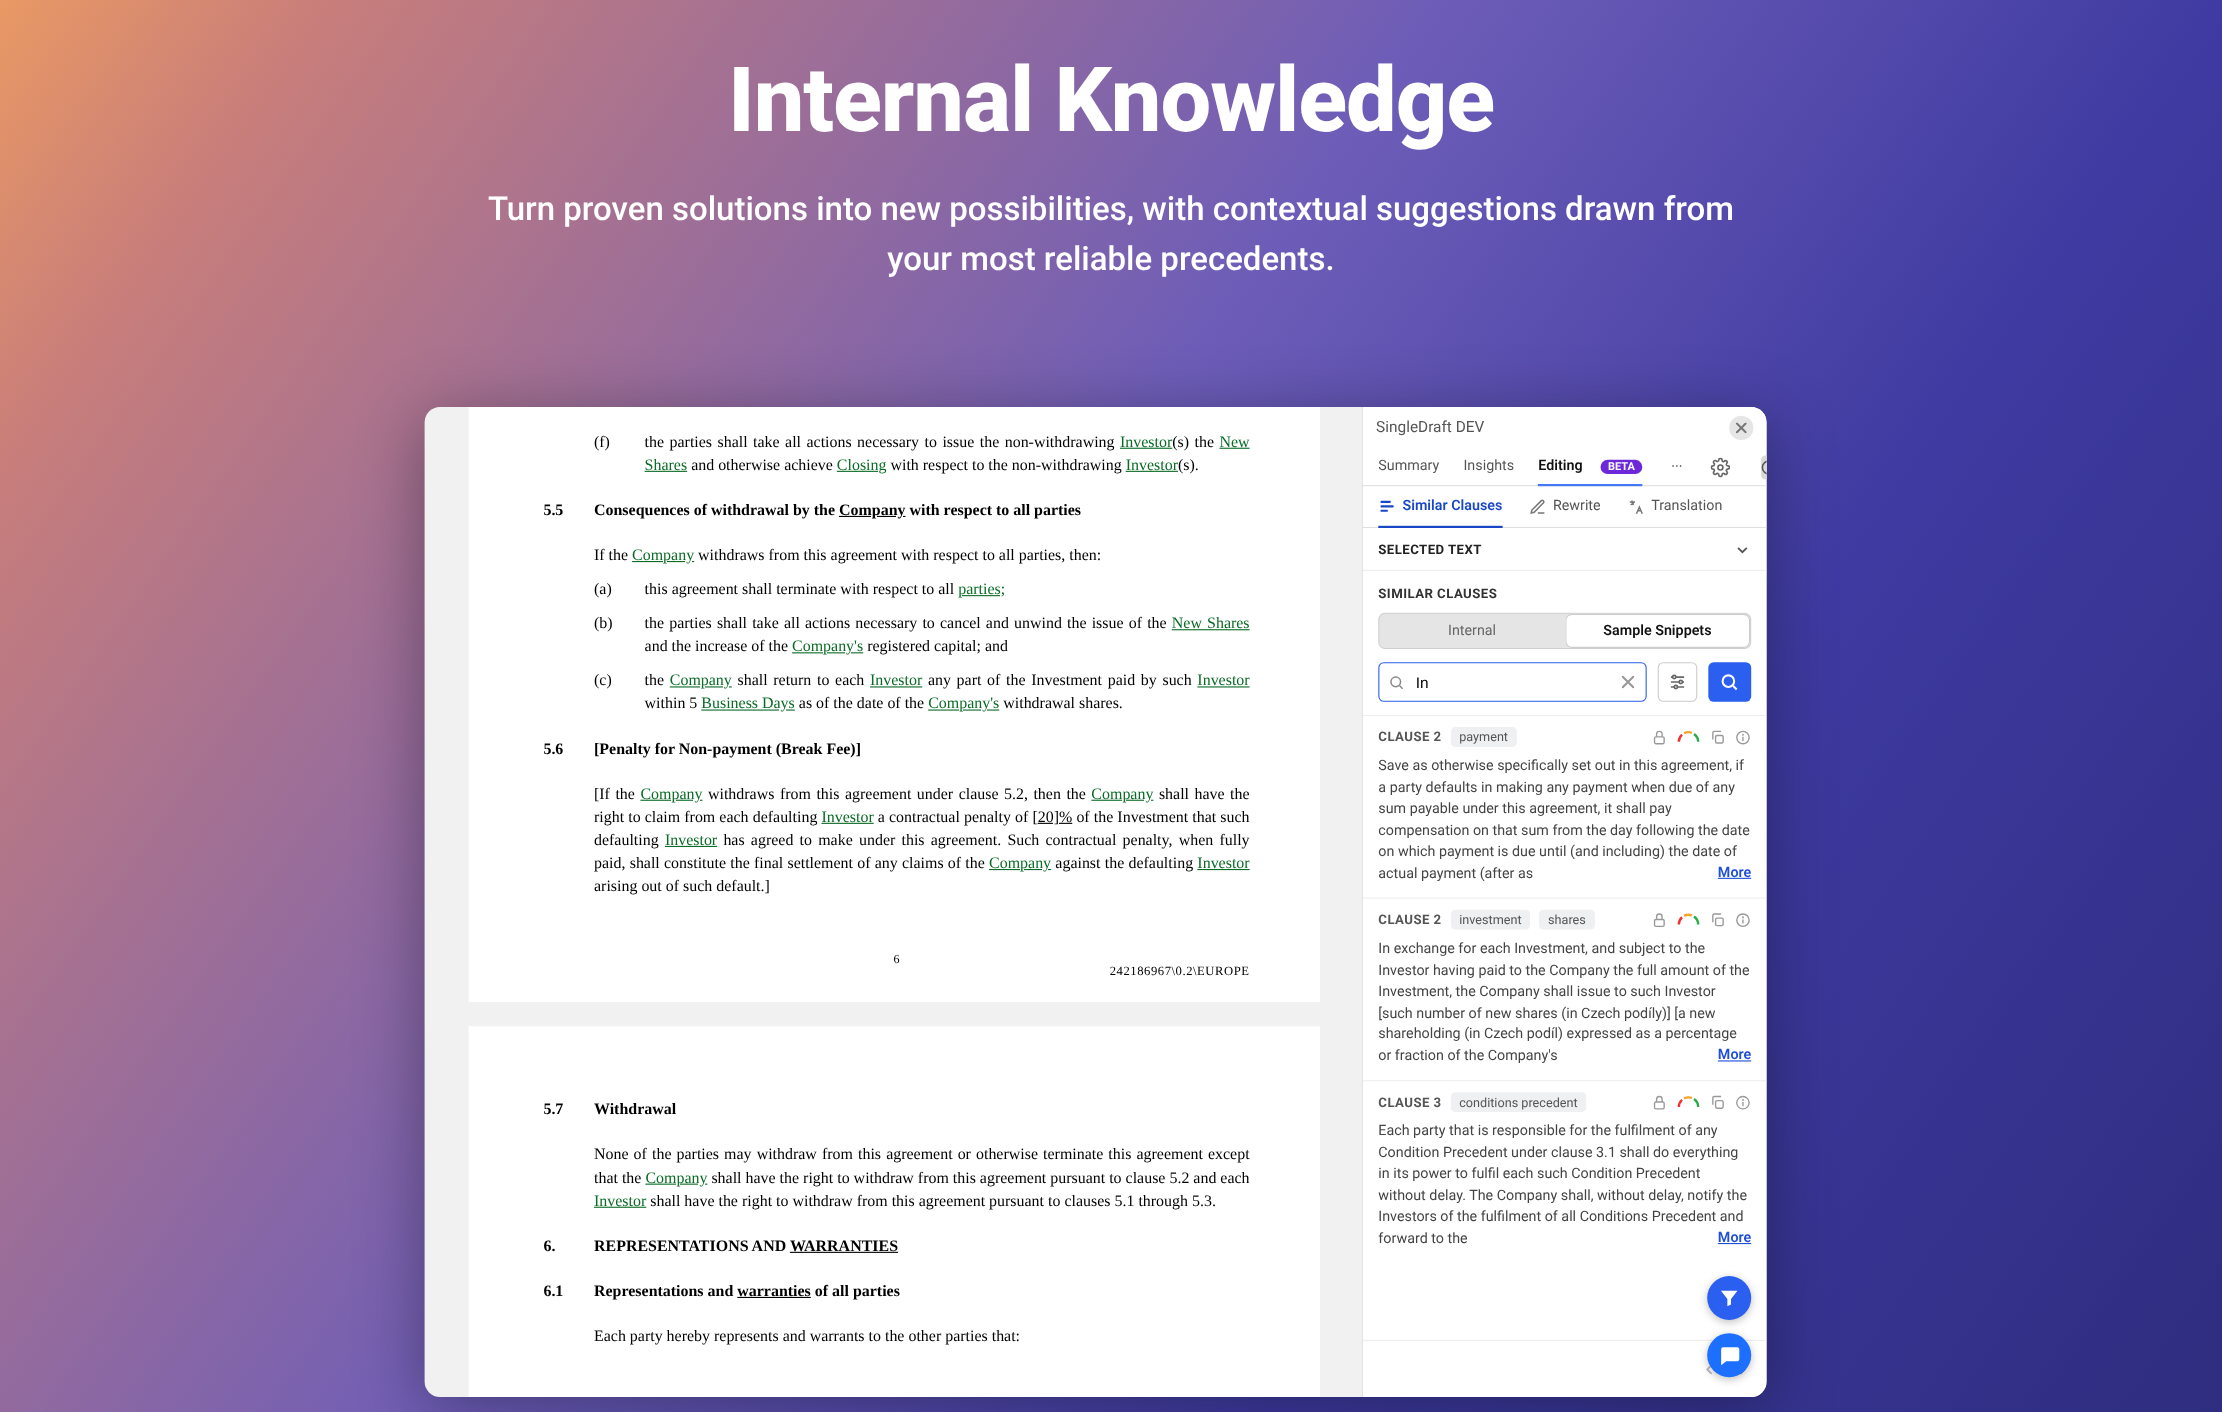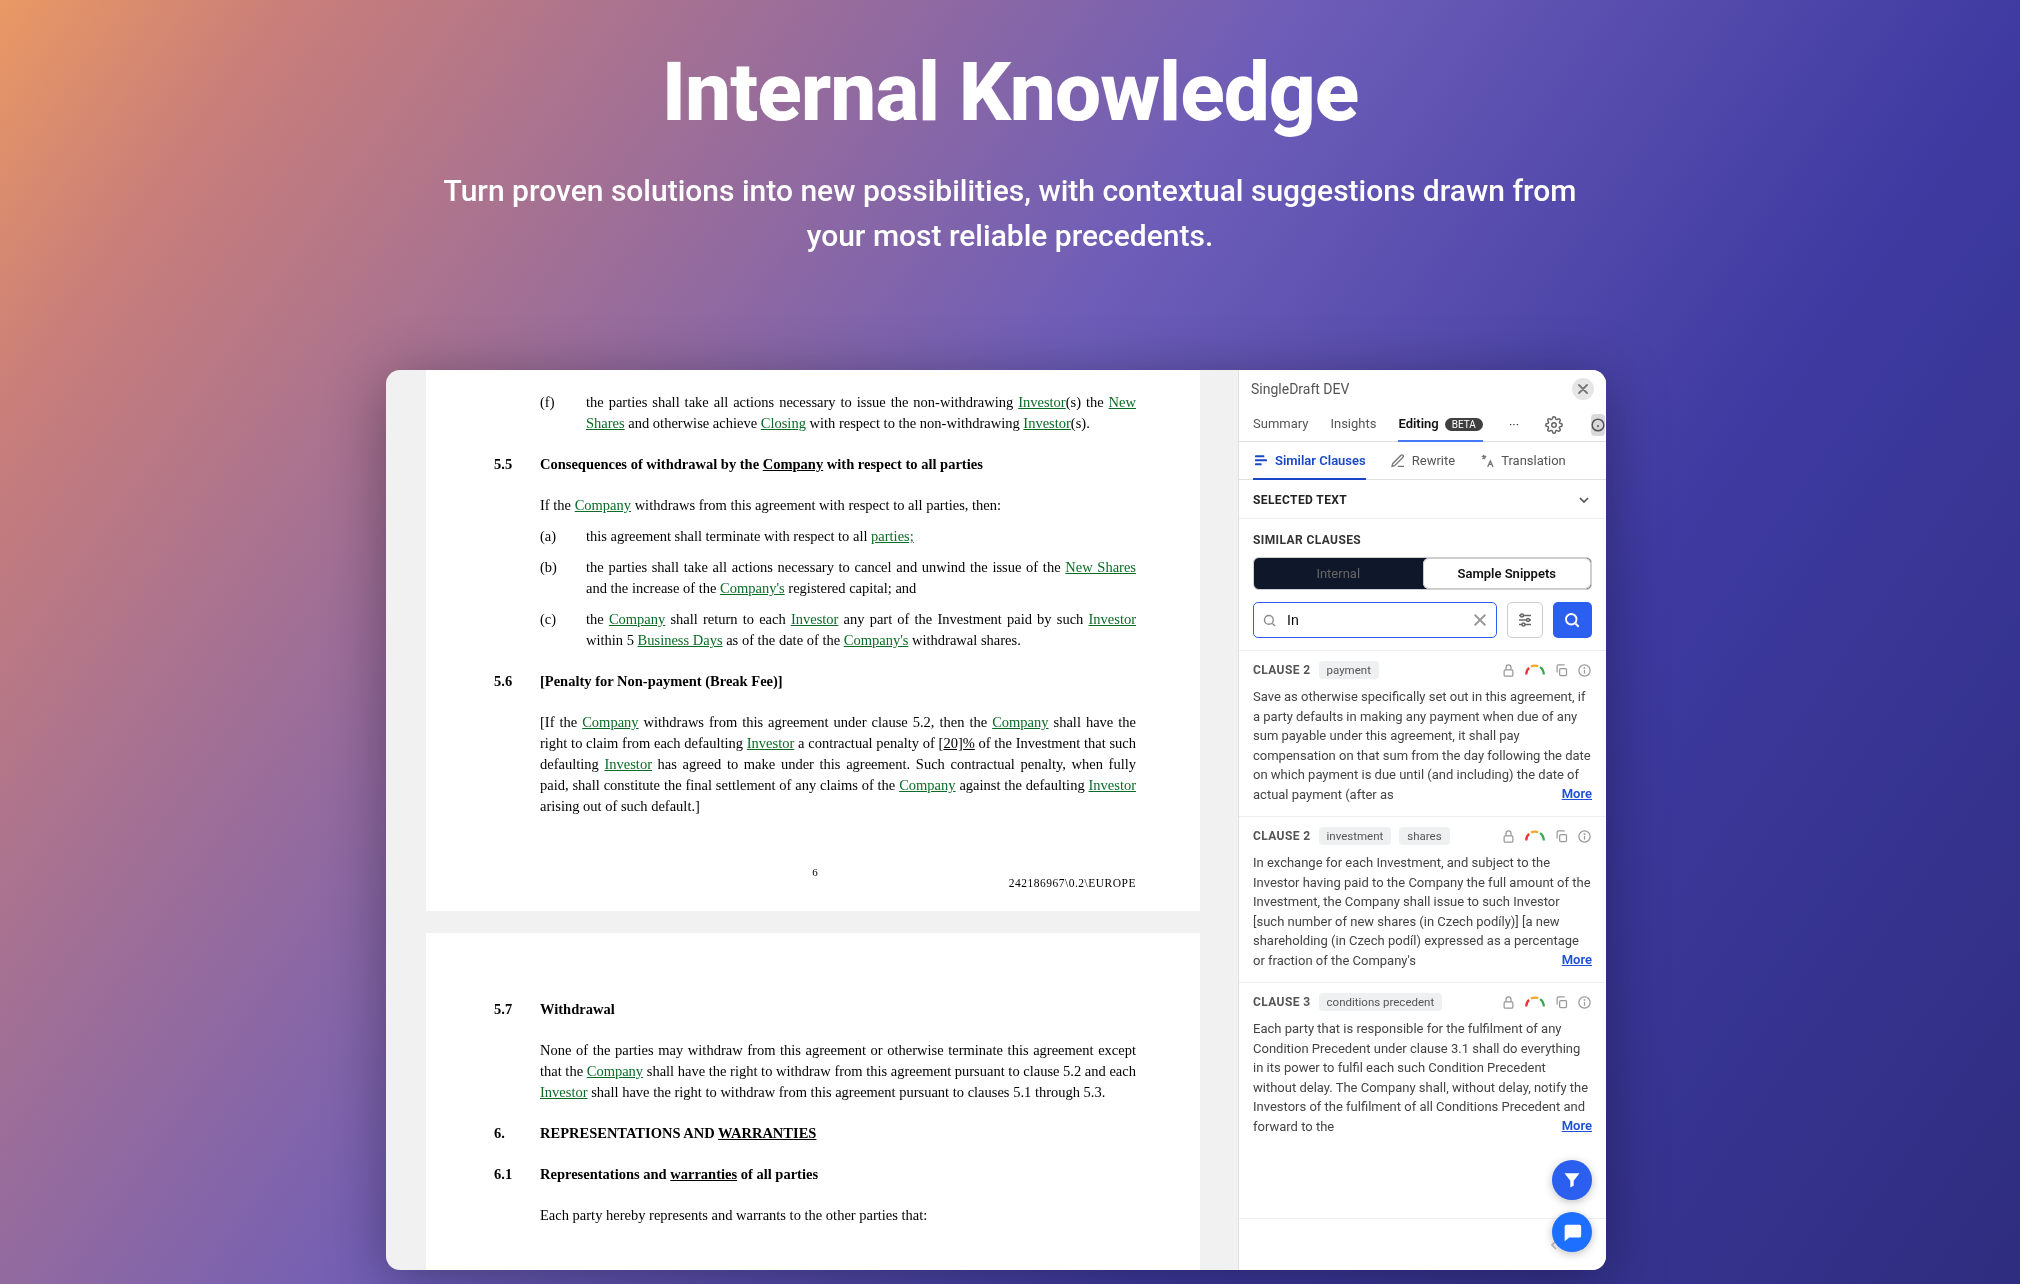--- a/index.html
+++ b/index.html
@@ -43,36 +43,36 @@
   width:368px; flex-shrink:0; background:#fff; border-left:1px solid #e0e0e0;
   display:flex; flex-direction:column; font-size:13px; color:#333;
 }
 .pbar { display:flex; align-items:center; padding:8px 12px 4px; gap:12px;}
 .brand { flex:1; font-size:14px; color:#555;}
 .xbtn { width:22px;height:22px;border-radius:50%;background:#e6e6e6;display:flex;align-items:center;justify-content:center;color:#666;cursor:pointer;}
 .tabs { display:flex; gap:22px; padding:4px 14px 0; border-bottom:1px solid #e0e0e0; align-items:center;}
 .tab { padding:8px 0 10px; color:#555; cursor:pointer; position:relative;}
 .tab.active { color:#111; font-weight:600; }
 .tab.active::after{content:"";position:absolute;left:0;right:0;bottom:-1px;height:2px;background:#4578f5;}
-.beta{background:#404040;color:#fff;border-radius:10px;padding:1px 7px;font-size:10px;margin-left:6px;font-weight:400;}
+.beta{background:#6d28d9;color:#fff;border-radius:10px;padding:1px 7px;font-size:10px;margin-left:16px;font-weight:700;}
 .dots{cursor:pointer;padding:0 4px;}
 .gear{margin-left:auto;cursor:pointer;}
 .info{width:22px;height:22px;background:#d9d9d9;border-radius:4px;display:flex;align-items:center;justify-content:center;margin-left:6px;cursor:pointer;}
 
 .subtabs{display:flex;gap:24px;padding:10px 14px 0;border-bottom:1px solid #e0e0e0;}
 .stab{display:flex;align-items:center;gap:6px;padding-bottom:10px;color:#555;cursor:pointer;}
 .stab.active{color:#1a47c8;font-weight:600;border-bottom:2px solid #1a47c8;margin-bottom:-1px;}
 .sicon{width:16px;height:16px;display:inline-flex;}
 
 .seltxt{padding:12px 14px 10px;display:flex;justify-content:space-between;align-items:center;font-weight:700;font-size:12px;letter-spacing:.4px;color:#222;border-bottom:1px solid #eee;cursor:pointer;}
 .simhdr{padding:14px 14px 10px;font-weight:700;font-size:12px;letter-spacing:.4px;}
 .srcswitch{margin:0 14px;border:1px solid #d0d0d0;border-radius:6px;display:flex;overflow:hidden;}
 .src{flex:1;text-align:center;padding:8px 0;font-size:13px;cursor:pointer;color:#666;}
 .src.active{background:#fff;color:#111;font-weight:600;box-shadow:inset 0 0 0 1px #ccc;border-radius:6px;}
-.srcswitch{background:#0f172a;justify-content:flex-end;}
+.srcswitch{background:#e5e5e5;justify-content:flex-end;}
 
 .searchrow{display:flex;gap:10px;padding:12px 14px;align-items:center;}
 .sbox{flex:1;display:flex;align-items:center;border:1.5px solid #2a5ff0;border-radius:5px;padding:0 8px;height:36px;}
 .sbox input{flex:1;border:none;outline:none;font-size:14px;padding:4px;}
 .sclear{color:#999;cursor:pointer;padding:0 2px;}
 .smag{color:#888;padding-right:6px;}
 .fbtn{width:36px;height:36px;border:1px solid #ccc;border-radius:5px;display:flex;align-items:center;justify-content:center;cursor:pointer;}
 .gobtn{width:40px;height:36px;background:#2a5ff0;border-radius:5px;display:flex;align-items:center;justify-content:center;cursor:pointer;}
 
 .list{flex:1;overflow:hidden;}

